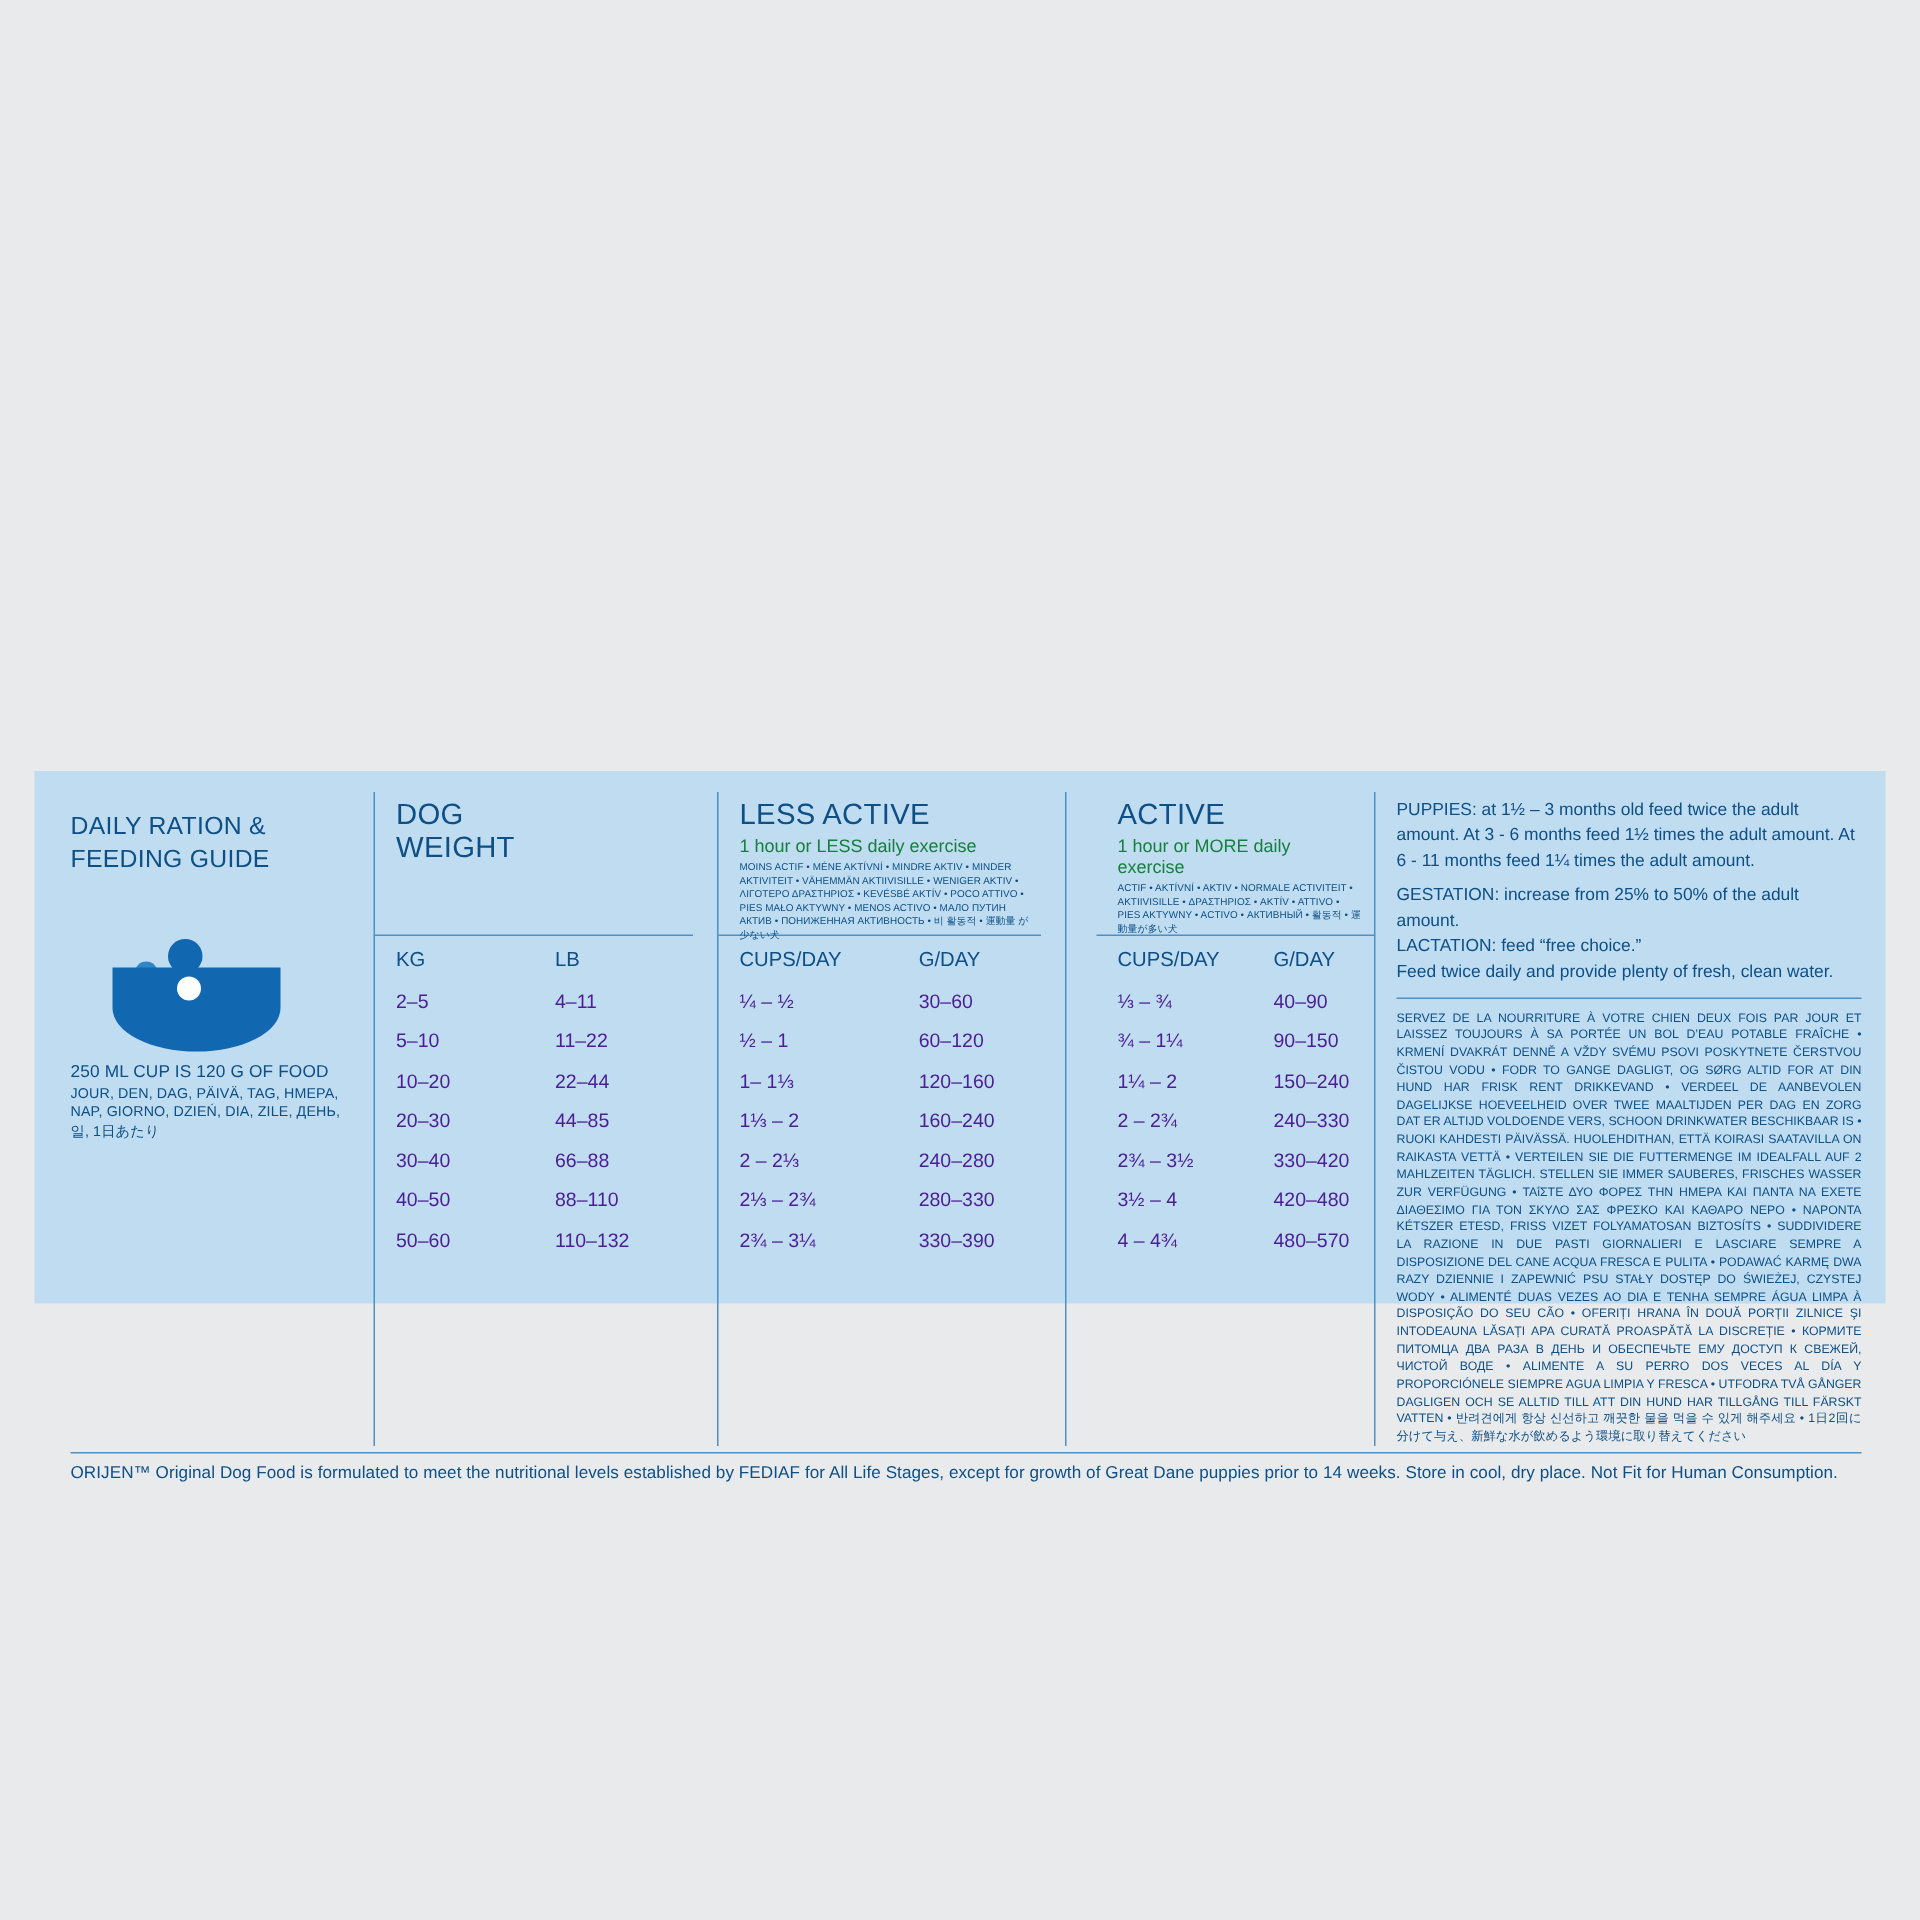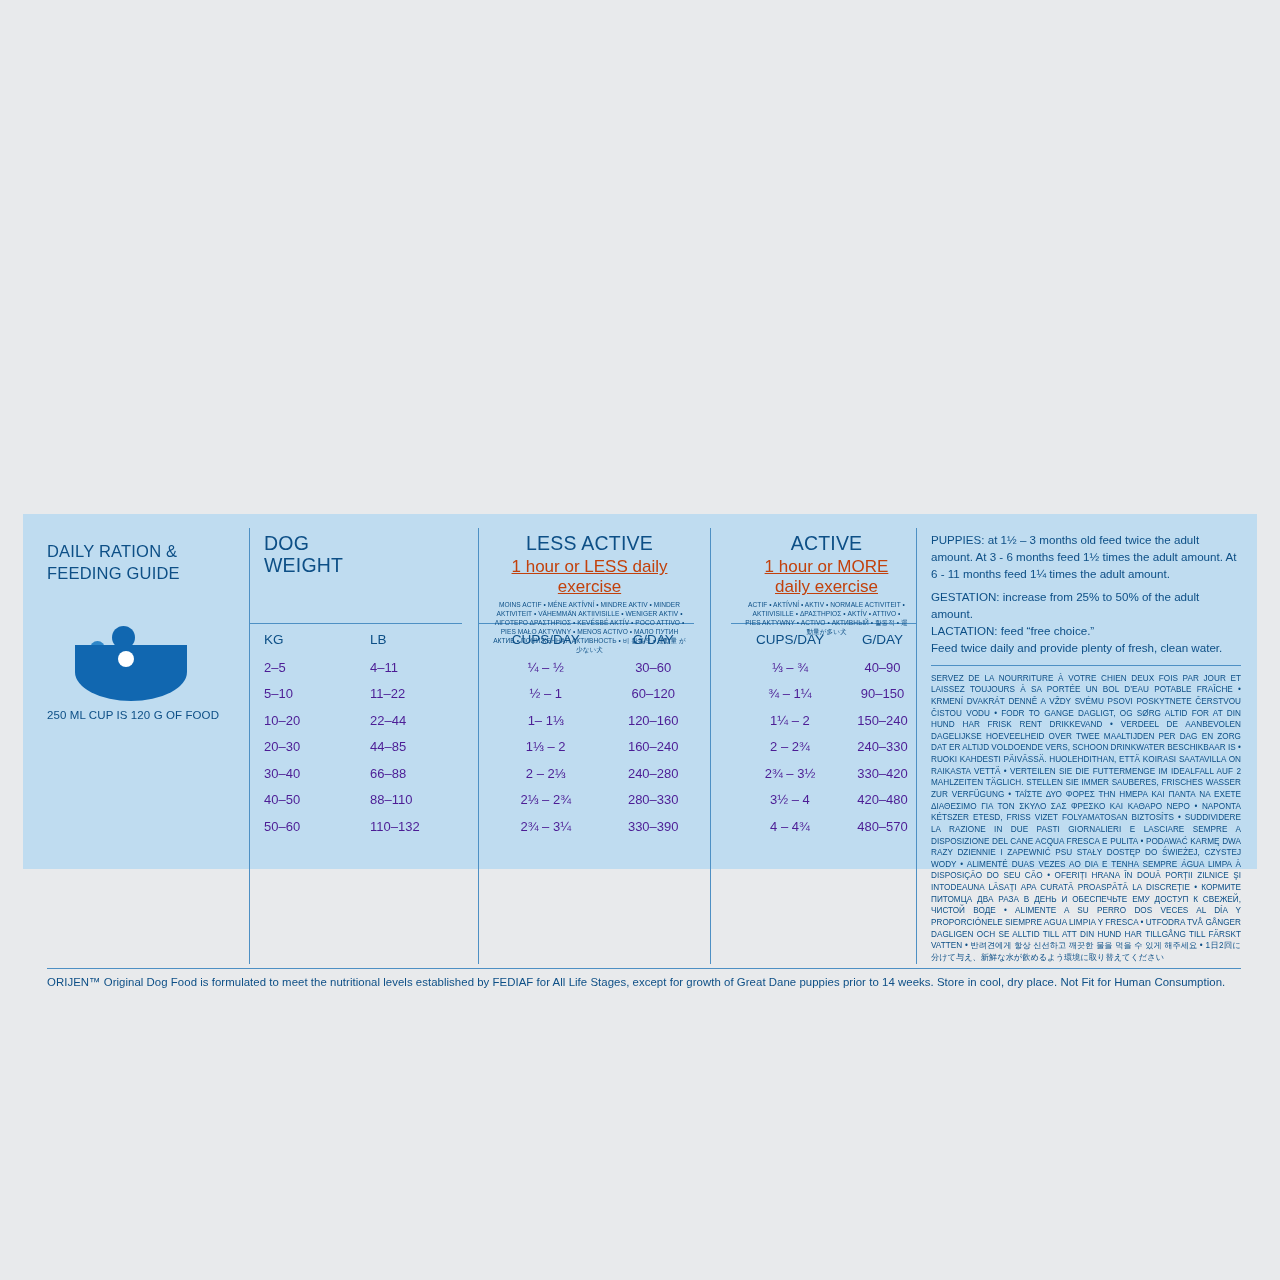--- a/index.html
+++ b/index.html
@@ -100,41 +100,40 @@
 
   
   .col-table {
     flex: 1 1 auto;
     display: flex;
     border-left: 1.5px solid #4e90c4;
     padding-left: 0;
     gap: 16px;
   }
   .tcol { position: relative; box-sizing: border-box; }
-  .sep { border-left: 1.5px solid #4e90c4; text-align: center; }
+  .sep { border-left: 1.5px solid #4e90c4; }
 
   .hd {
     height: 96px;
     box-sizing: border-box;
     padding: 4px 8px 0 14px;
     border-bottom: 1.5px solid #4e90c4;
   }
   .hd h2 {
     margin: 0;
     font-size: 19.5px;
     font-weight: normal;
     line-height: 1.15;
     color: #0d4f86;
     letter-spacing: .2px;
   }
   .hd .sub {
-    font-size: 17px;
+    font-size: 12px;
     margin-top: 3px;
-    color: #c2410c;
-    text-decoration: underline;
+    color: #15803d;
   }
   .hd .langs {
     font-size: 6.6px;
     line-height: 1.35;
     margin-top: 4px;
     color: #0d4f86;
     letter-spacing: .05px;
   }
 
   .rowhdr {
@@ -218,20 +217,21 @@
           <div>DAILY RATION &amp;</div>
           <div>FEEDING GUIDE</div>
         </div>
         <div class="bowl">
           <div class="dot-small"></div>
           <div class="dot-top"></div>
           <div class="semi"></div>
           <div class="dot-in"></div>
         </div>
         <div class="cup-line">250 ML CUP IS 120 G OF FOOD</div>
+        <div class="cup-langs">JOUR, DEN, DAG, PÄIVÄ, TAG, HMEPA, NAP, GIORNO, DZIEŃ, DIA, ZILE, ДЕНЬ, 일, 1日あたり</div>
       </div>
 
       <div class="col-table">
 
         <div class="tcol col-weight">
           <div class="hd">
             <h2>
               <span>DOG</span><br>
               <span>WEIGHT</span>
             </h2>

